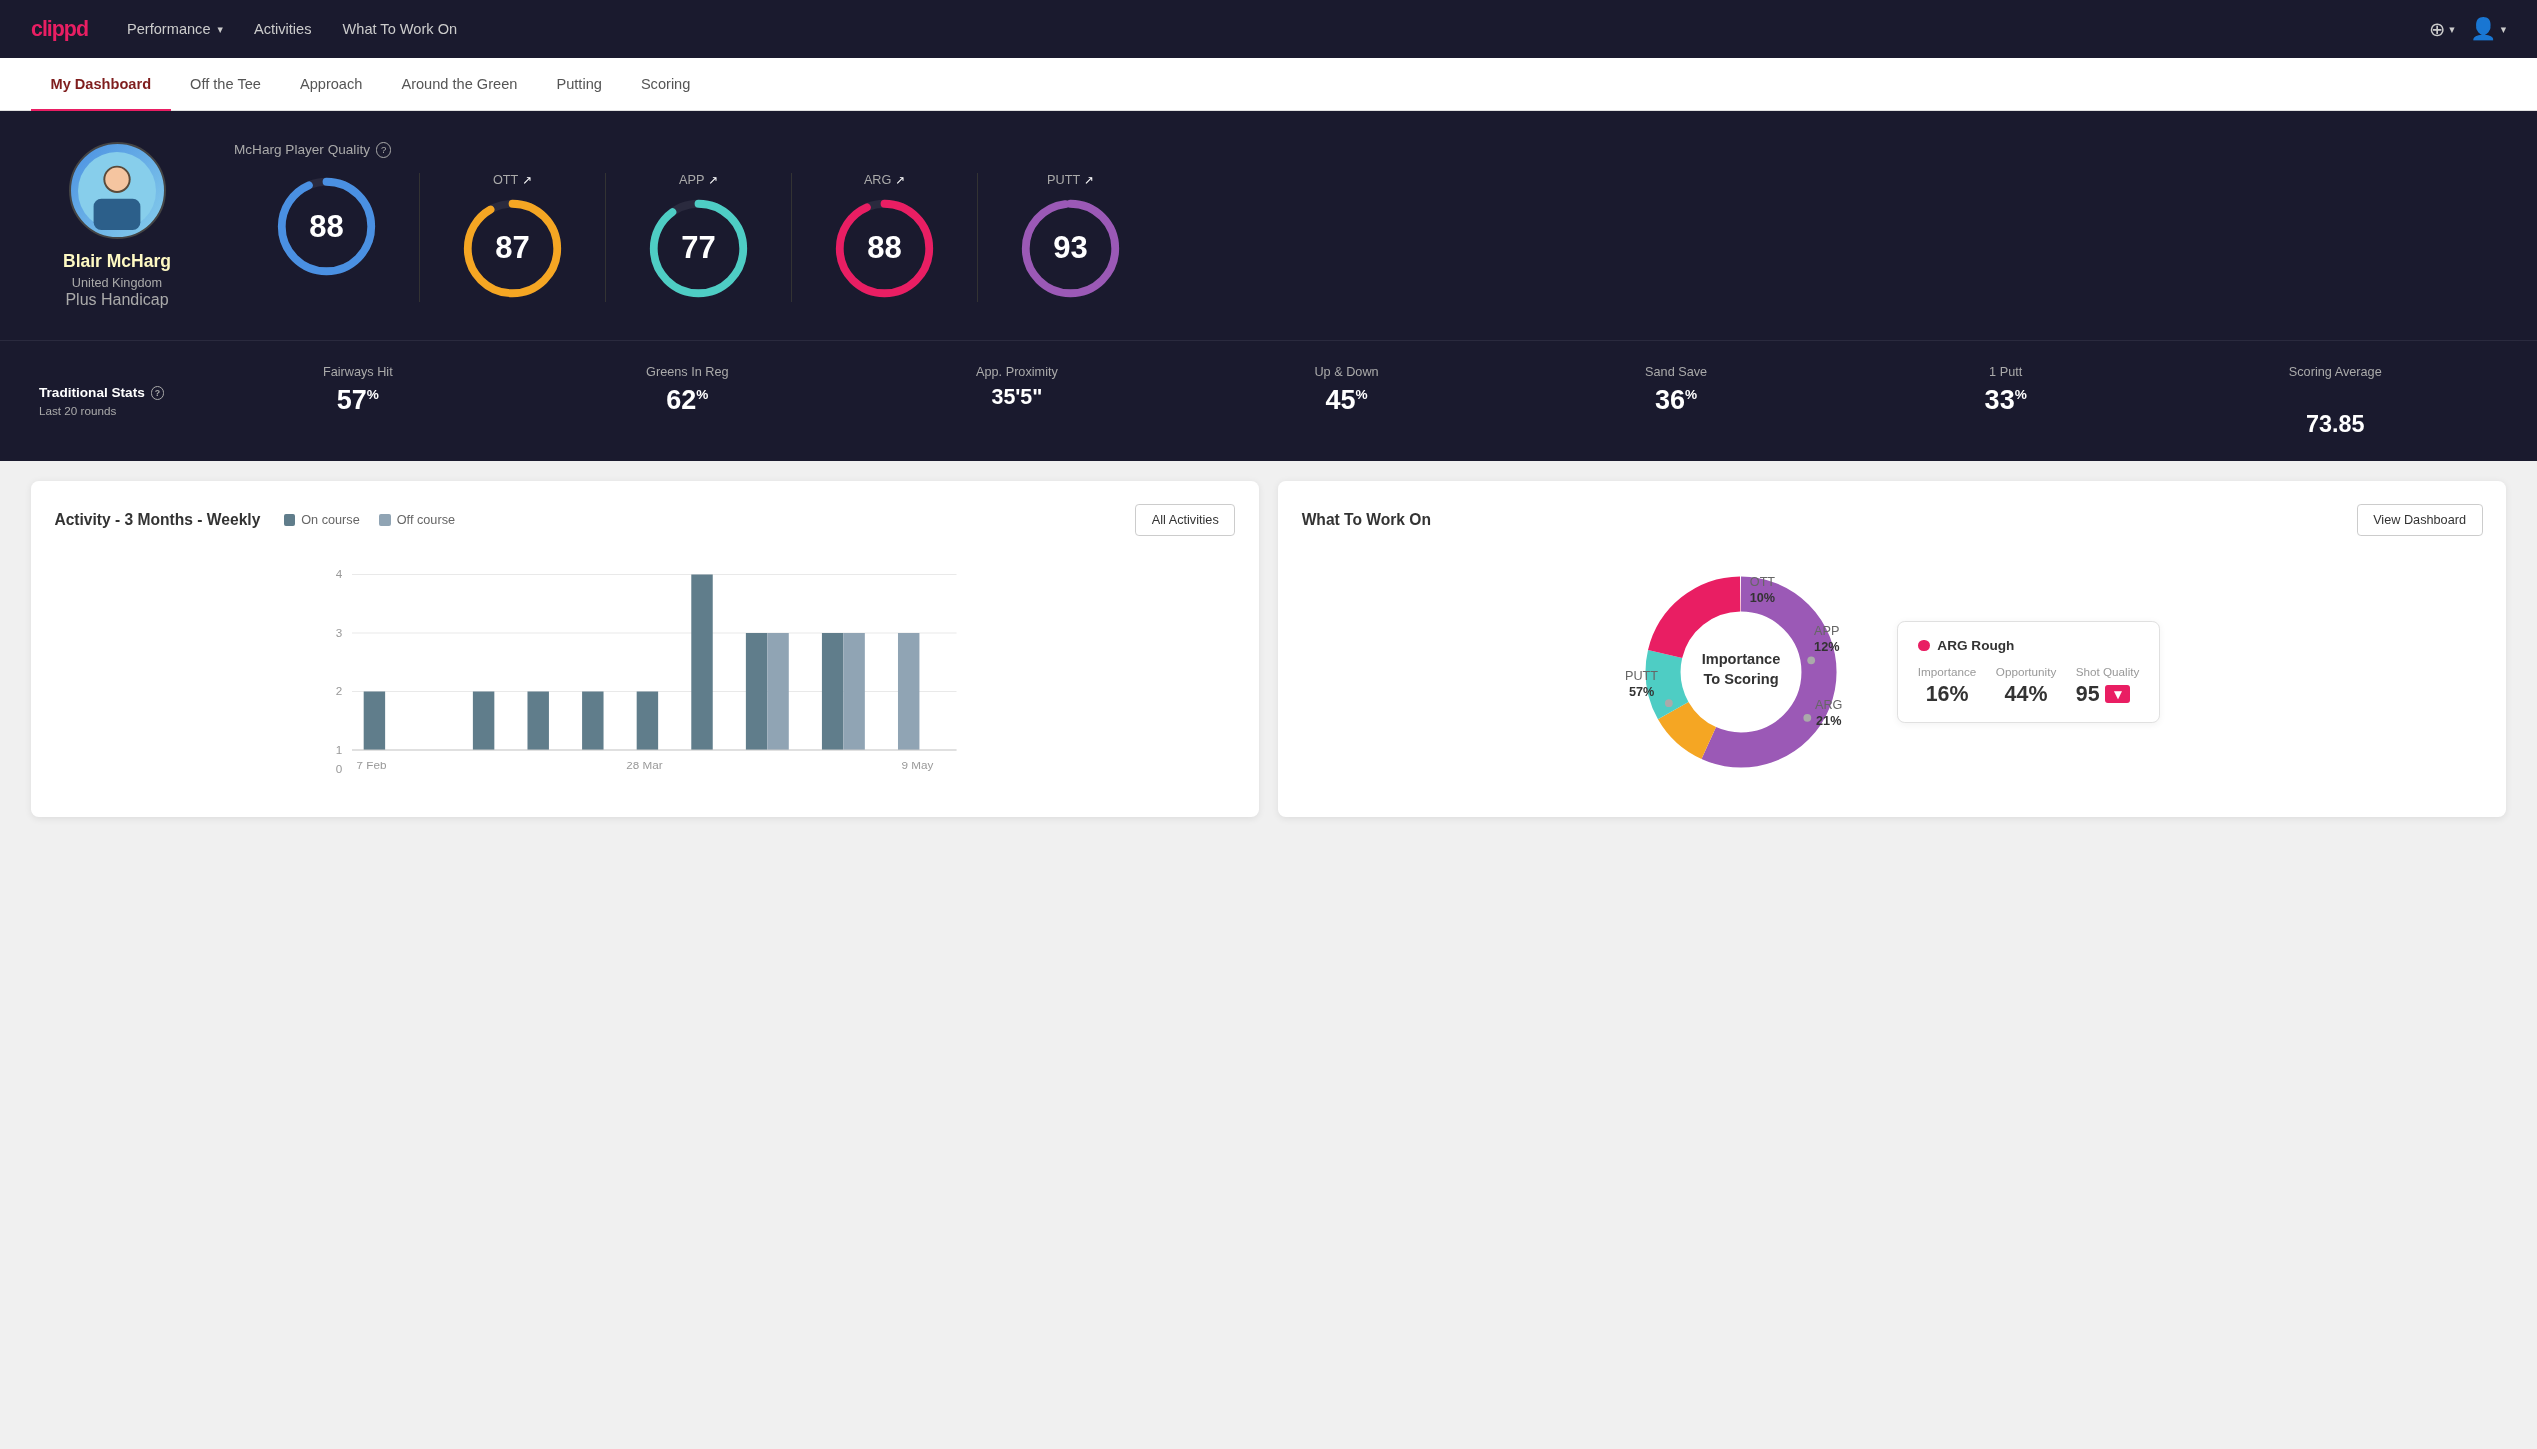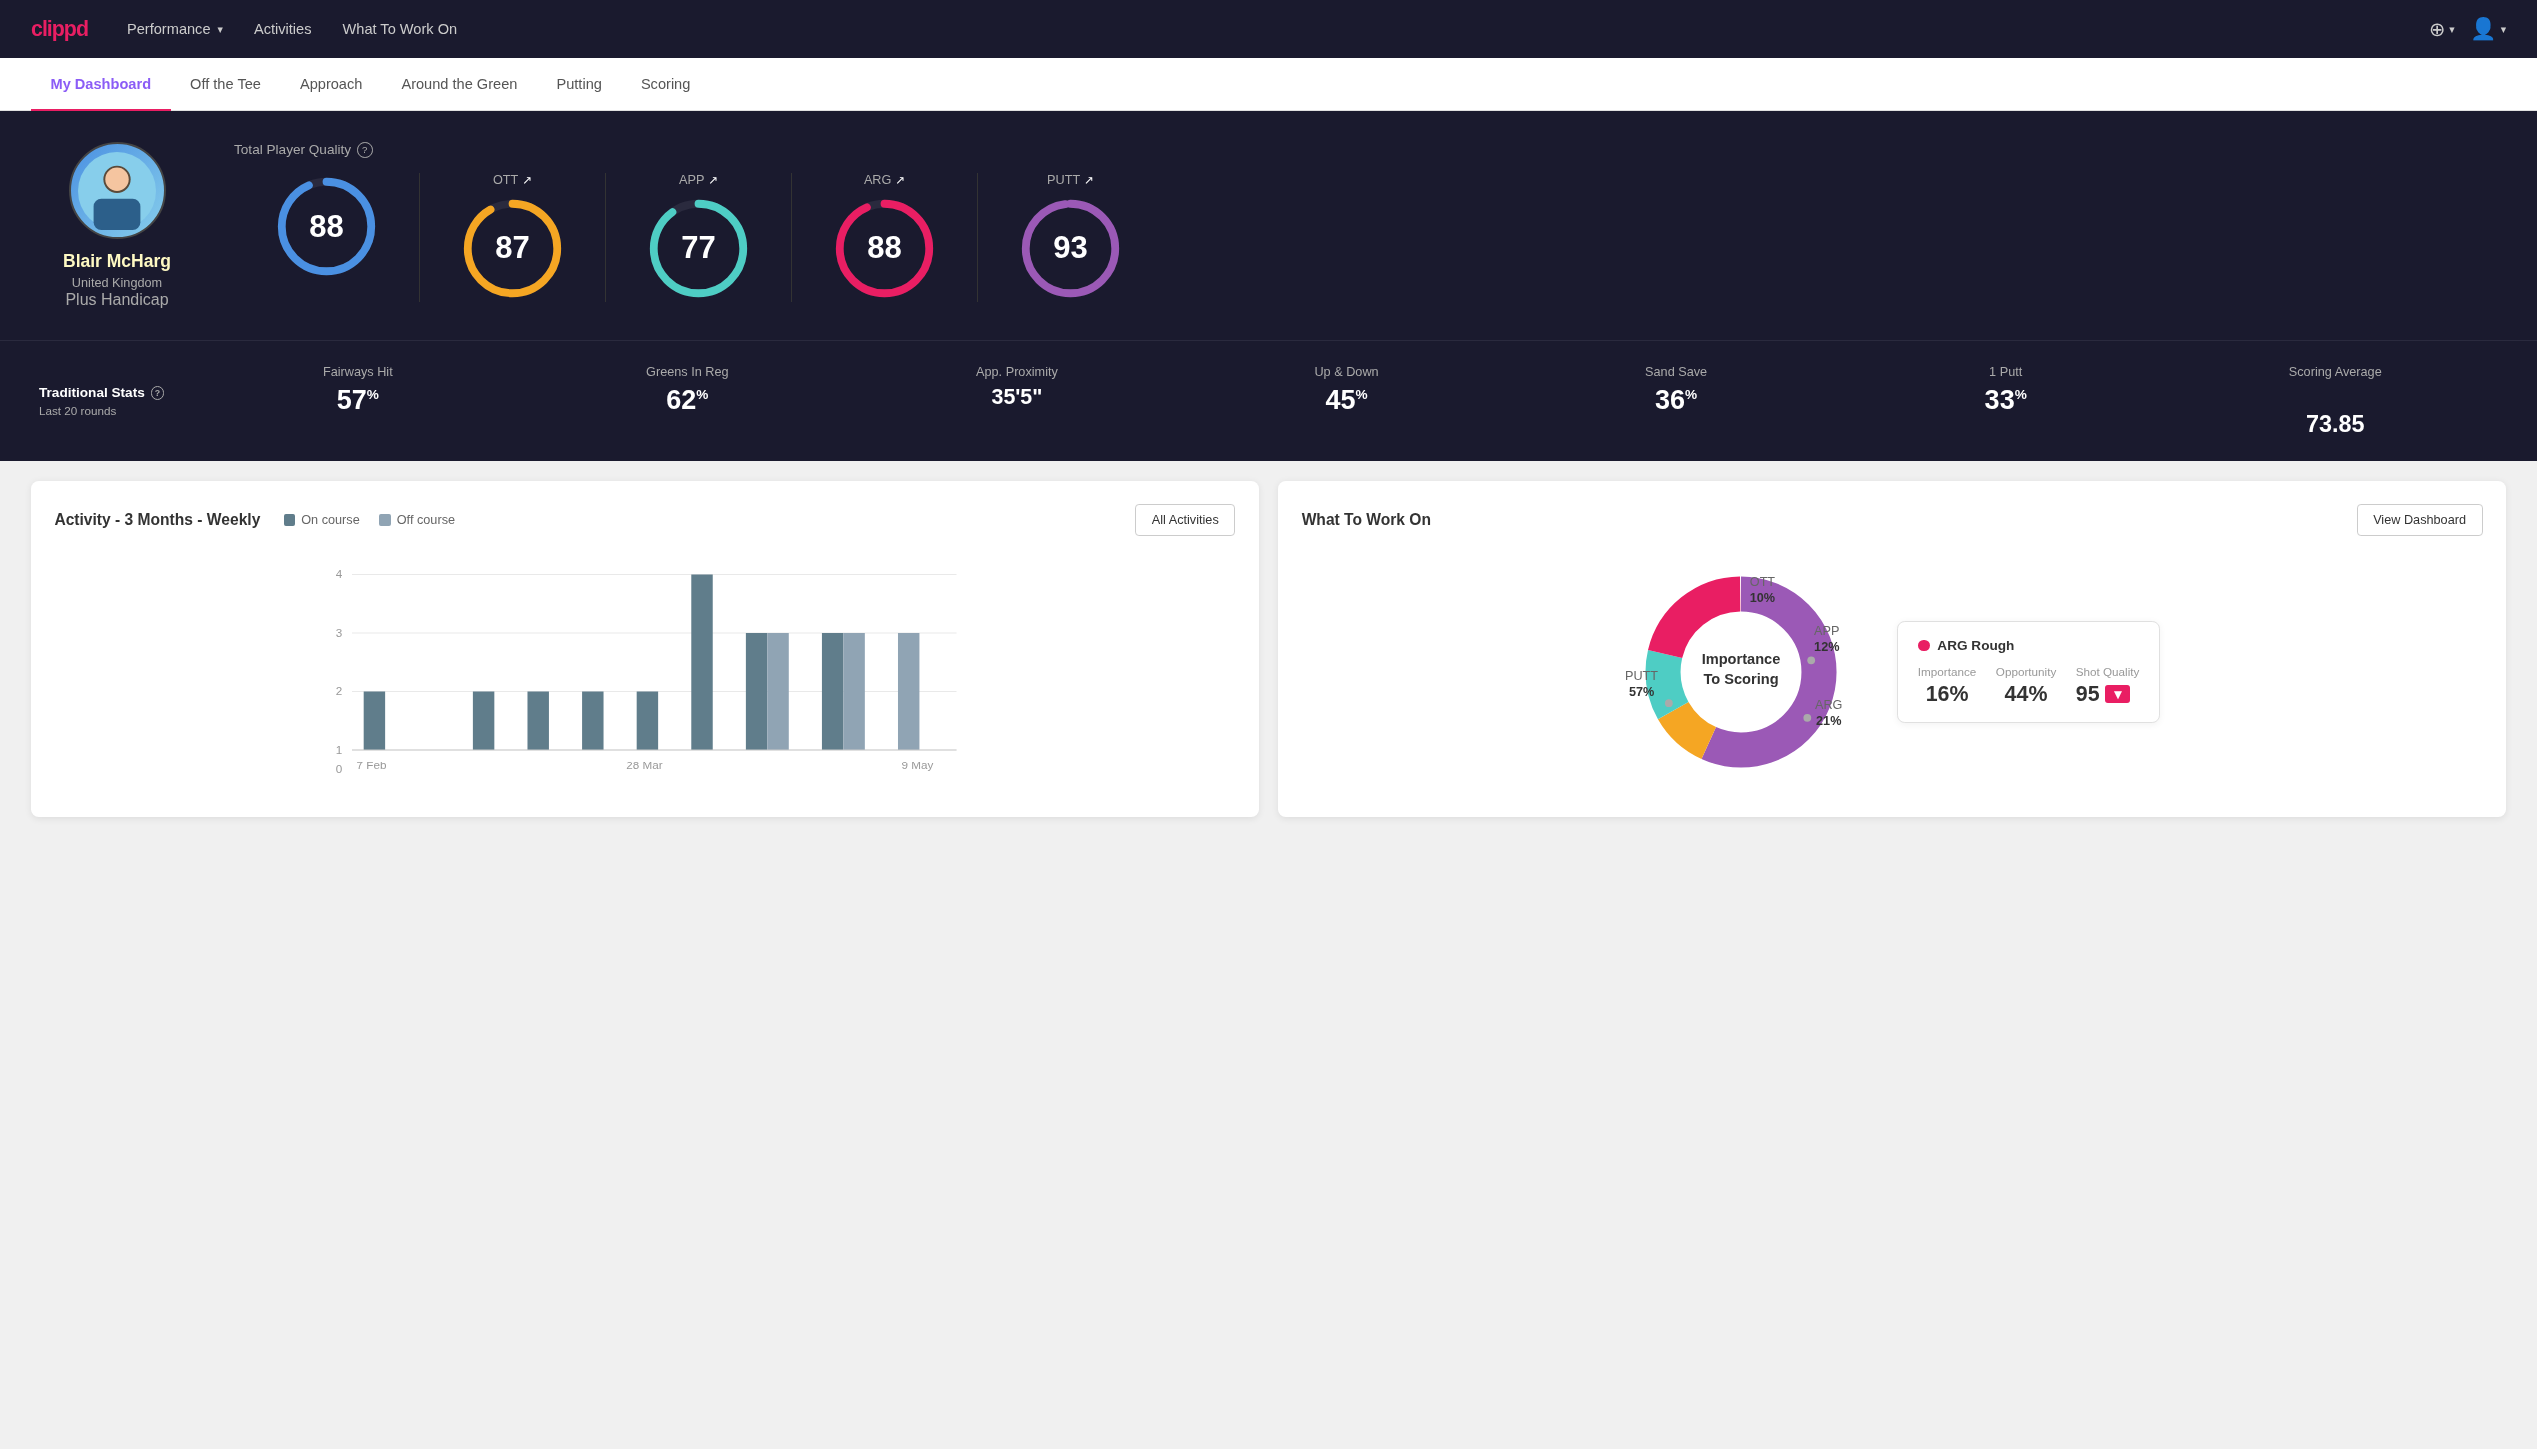--- a/index.html
+++ b/index.html
@@ -29,21 +29,21 @@
       border-bottom: 1px solid #e0e0e0;
     }
     .tab {
       padding: 17.5px 19.5px;
       font-size: 14.6px;
       color: #555;
       cursor: pointer;
       border-bottom: 2.9px solid transparent;
       margin-bottom: -1px;
     }
-    .tab.active { color: #8b5cf6; border-bottom-color: #e91e63; font-weight: 600; }
+    .tab.active { color: #7f1d1d; border-bottom-color: #e91e63; font-weight: 600; }
 
     
     .hero {
       background: #1a1a2e;
       padding: 31px 39px;
     }
     .hero-inner { display: flex; align-items: flex-start; gap: 39px; }
     .player-info { display: flex; flex-direction: column; align-items: center; min-width: 156px; }
     .avatar {
       width: 97px; height: 97px; border-radius: 50%;
@@ -184,21 +184,21 @@
           <circle cx="40" cy="28" r="12" fill="#f5c5a0"></circle>
         </svg>
       </div>
       <div class="player-name">Blair McHarg</div>
       <div class="player-country">United Kingdom</div>
       <div class="player-hcp">Plus Handicap</div>
     </div>
 
     <div class="scores-section">
       <div class="tpq-label">
-        <span>Total Player Quality</span>
+        <span>McHarg Player Quality</span>
         <span class="info-icon">?</span>
       </div>
       <div class="score-rings">
 
         <div class="score-ring-item">
           <div class="ring-container">
             <svg class="ring-svg" viewBox="0 0 110 110">
               <circle cx="55" cy="55" r="46" fill="none" stroke="#2a2a3e" stroke-width="8"></circle>
               <circle cx="55" cy="55" r="46" fill="none" stroke="#4a90e2" stroke-width="8" stroke-dasharray="270 289" stroke-linecap="round"></circle>
             </svg>

